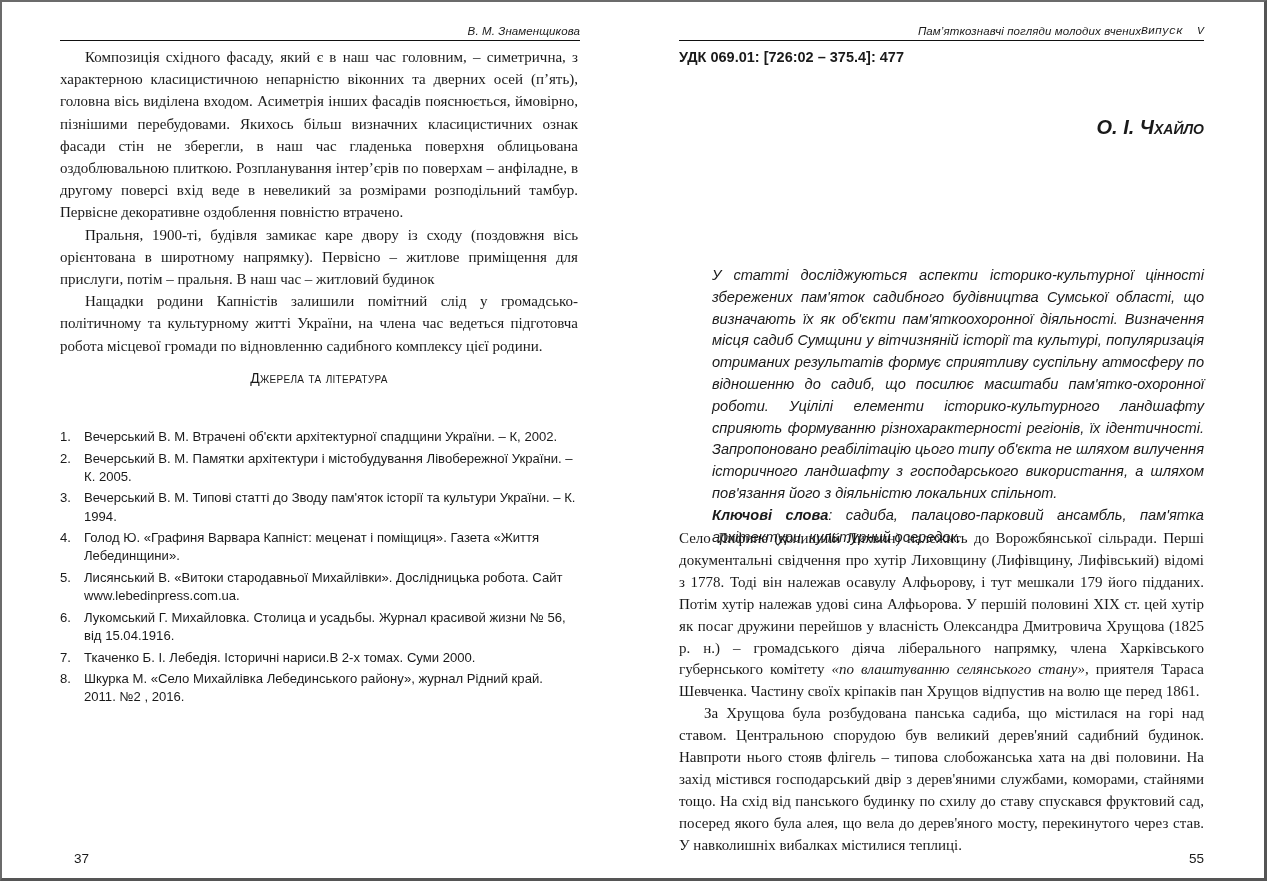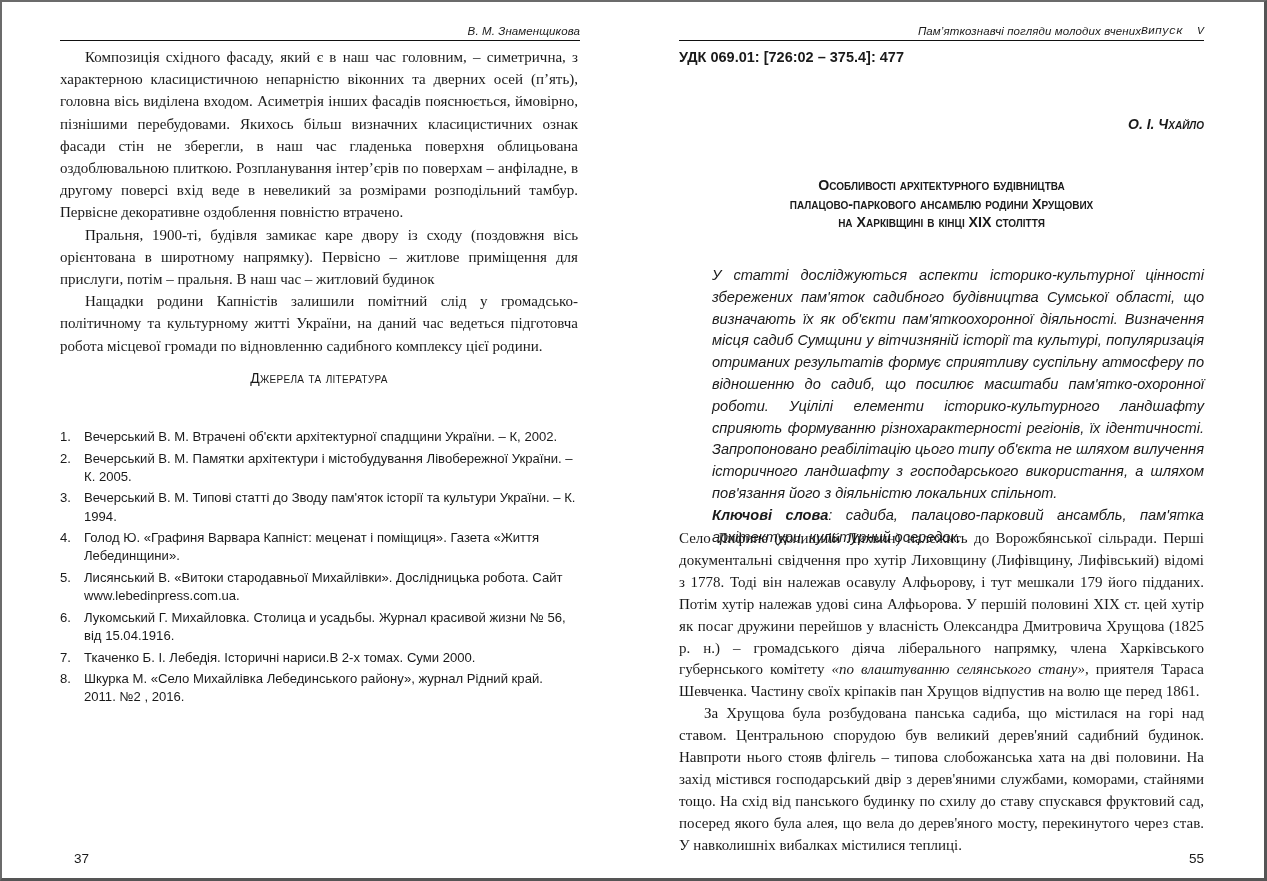--- a/index.html
+++ b/index.html
@@ -30,21 +30,21 @@
     }
     .refs { position: absolute; top: 426px; left: 0; width: 518px; font-size: 13.1px; line-height: 18.2px; list-style: none; }
     .refs li { position: relative; padding-left: 24px; margin-bottom: 3.4px; }
     .refs li .num { position: absolute; left: 0; top: 0; }
 
     .page-num { position: absolute; top: 849px; font-size: 13.5px; }
     .left .page-num { left: 14px; }
     .right .page-num { right: 0; }
 
     .udk { position: absolute; top: 47px; left: 0; font-weight: bold; font-size: 14.5px; }
-    .author { position: absolute; top: 114px; right: 0; font-weight: bold; font-style: italic; font-size: 14px; }
+    .author { position: absolute; top: 114px; right: 0; font-weight: bold; font-style: italic; font-size: 20px; }
     .author .sc { font-variant: small-caps; }
     .article-title {
       position: absolute; top: 174px; left: 0; width: 525px; text-align: center;
       font-weight: bold; font-size: 14.2px; line-height: 18.5px; font-variant: small-caps;
     }
     .abstract {
       position: absolute; top: 263px; left: 33px; width: 492px;
       font-style: italic; font-size: 14.6px; line-height: 21.8px; text-align: justify;
     }
     .abstract .kw-label { font-weight: bold; }
@@ -58,21 +58,21 @@
 <div class="spread">
 
   <div class="page left">
     <div class="running-head">
       <span>В. М. Знаменщикова</span>
     </div>
 
     <div class="body-text">
       <p>Композиція східного фасаду, який є в наш час головним, – симетрична, з характерною класицистичною непарністю віконних та дверних осей (п’ять), головна вісь виділена входом. Асиметрія інших фасадів пояснюється, ймовірно, пізнішими перебудовами. Якихось більш визначних класицистичних ознак фасади стін не зберегли, в наш час гладенька поверхня облицьована оздоблювальною плиткою. Розпланування інтер’єрів по поверхам – анфіладне, в другому поверсі вхід веде в невеликий за розмірами розподільний тамбур. Первісне декоративне оздоблення повністю втрачено.</p>
       <p>Пральня, 1900-ті, будівля замикає каре двору із сходу (поздовжня вісь орієнтована в широтному напрямку). Первісно – житлове приміщення для прислуги, потім – пральня. В наш час – житловий будинок</p>
-      <p>Нащадки родини Капністів залишили помітний слід у громадсько-політичному та культурному житті України, на даний час ведеться підготовча робота місцевої громади по відновленню садибного комплексу цієї родини.</p>
+      <p>Нащадки родини Капністів залишили помітний слід у громадсько-політичному та культурному житті України, на члена час ведеться підготовча робота місцевої громади по відновленню садибного комплексу цієї родини.</p>
     </div>
 
     <div class="sources-title">Джерела та література</div>
 
     <ol class="refs">
       <li><span class="num">1.</span><span>Вечерський В. М. Втрачені об'єкти архітектурної спадщини України. – К, 2002.</span></li>
       <li><span class="num">2.</span><span>Вечерський В. М. Памятки архітектури і містобудування Лівобережної України. – К. 2005.</span></li>
       <li><span class="num">3.</span><span>Вечерський В. М. Типові статті до Зводу пам'яток історії та культури України. – К. 1994.</span></li>
       <li><span class="num">4.</span><span>Голод Ю. «Графиня Варвара Капніст: меценат і поміщиця». Газета «Життя Лебединщини».</span></li>
       <li><span class="num">5.</span><span>Лисянський В. «Витоки стародавньої Михайлівки». Дослідницька робота. Сайт www.lebedinpress.com.ua.</span></li>
@@ -89,25 +89,20 @@
       <span>Пам’яткознавчі погляди молодих вчених</span>
       <span style="white-space:pre;font-family:Liberation Mono, monospace;">Випуск  V</span>
     </div>
 
     <div class="udk">УДК 069.01: [726:02 – 375.4]: 477</div>
 
     <div class="author">
       <span style="white-space:pre;">О. І. </span><span class="sc">Чхайло</span>
     </div>
 
-    <div class="article-title">
-      <div>Особливості архітектурного будівництва</div>
-      <div>палацово-паркового ансамблю родини Хрущових</div>
-      <div>на Харківщині в кінці XIX століття</div>
-    </div>
 
     <div class="abstract">
       <div>У статті досліджуються аспекти історико-культурної цінності збережених пам'яток садибного будівництва Сумської області, що визначають їх як об'єкти пам'яткоохоронної діяльності. Визначення місця садиб Сумщини у вітчизняній історії та культурі, популяризація отриманих результатів формує сприятливу суспільну атмосферу по відношенню до садиб, що посилює масштаби пам'ятко-охоронної роботи. Уцілілі елементи історико-культурного ландшафту сприяють формуванню різнохарактерності регіонів, їх ідентичності. Запропоновано реабілітацію цього типу об'єкта не шляхом вилучення історичного ландшафту з господарського використання, а шляхом пов'язання його з діяльністю локальних спільнот.</div>
       <div><span class="kw-label">Ключові слова</span><span>: садиба, палацово-парковий ансамбль, пам'ятка архітектури, культурний осередок.</span></div>
     </div>
 
     <div class="body-text">
       <p class="noindent"><span>Село Лифине (колишній Лихвин) належить до Ворожбянської сільради. Перші документальні свідчення про хутір Лиховщину (Лифівщину, Лифівський) відомі з 1778. Тоді він належав осавулу Алфьорову, і тут мешкали 179 його підданих. Потім хутір належав удові сина Алфьорова. У першій половині XIX ст. цей хутір як посаг дружини перейшов у власність Олександра Дмитровича Хрущова (1825 р. н.) – громадського діяча ліберального напрямку, члена Харківського губернського комітету </span><em>«по влаштуванню селянського стану»</em><span>, приятеля Тараса Шевченка. Частину своїх кріпаків пан Хрущов відпустив на волю ще перед 1861.</span></p>
       <p>За Хрущова була розбудована панська садиба, що містилася на горі над ставом. Центральною спорудою був великий дерев'яний садибний будинок. Навпроти нього стояв флігель – типова слобожанська хата на дві половини. На захід містився господарський двір з дерев'яними службами, коморами, стайнями тощо. На схід від панського будинку по схилу до ставу спускався фруктовий сад, посеред якого була алея, що вела до дерев'яного мосту, перекинутого через став. У навколишніх вибалках містилися теплиці.</p>
     </div>

